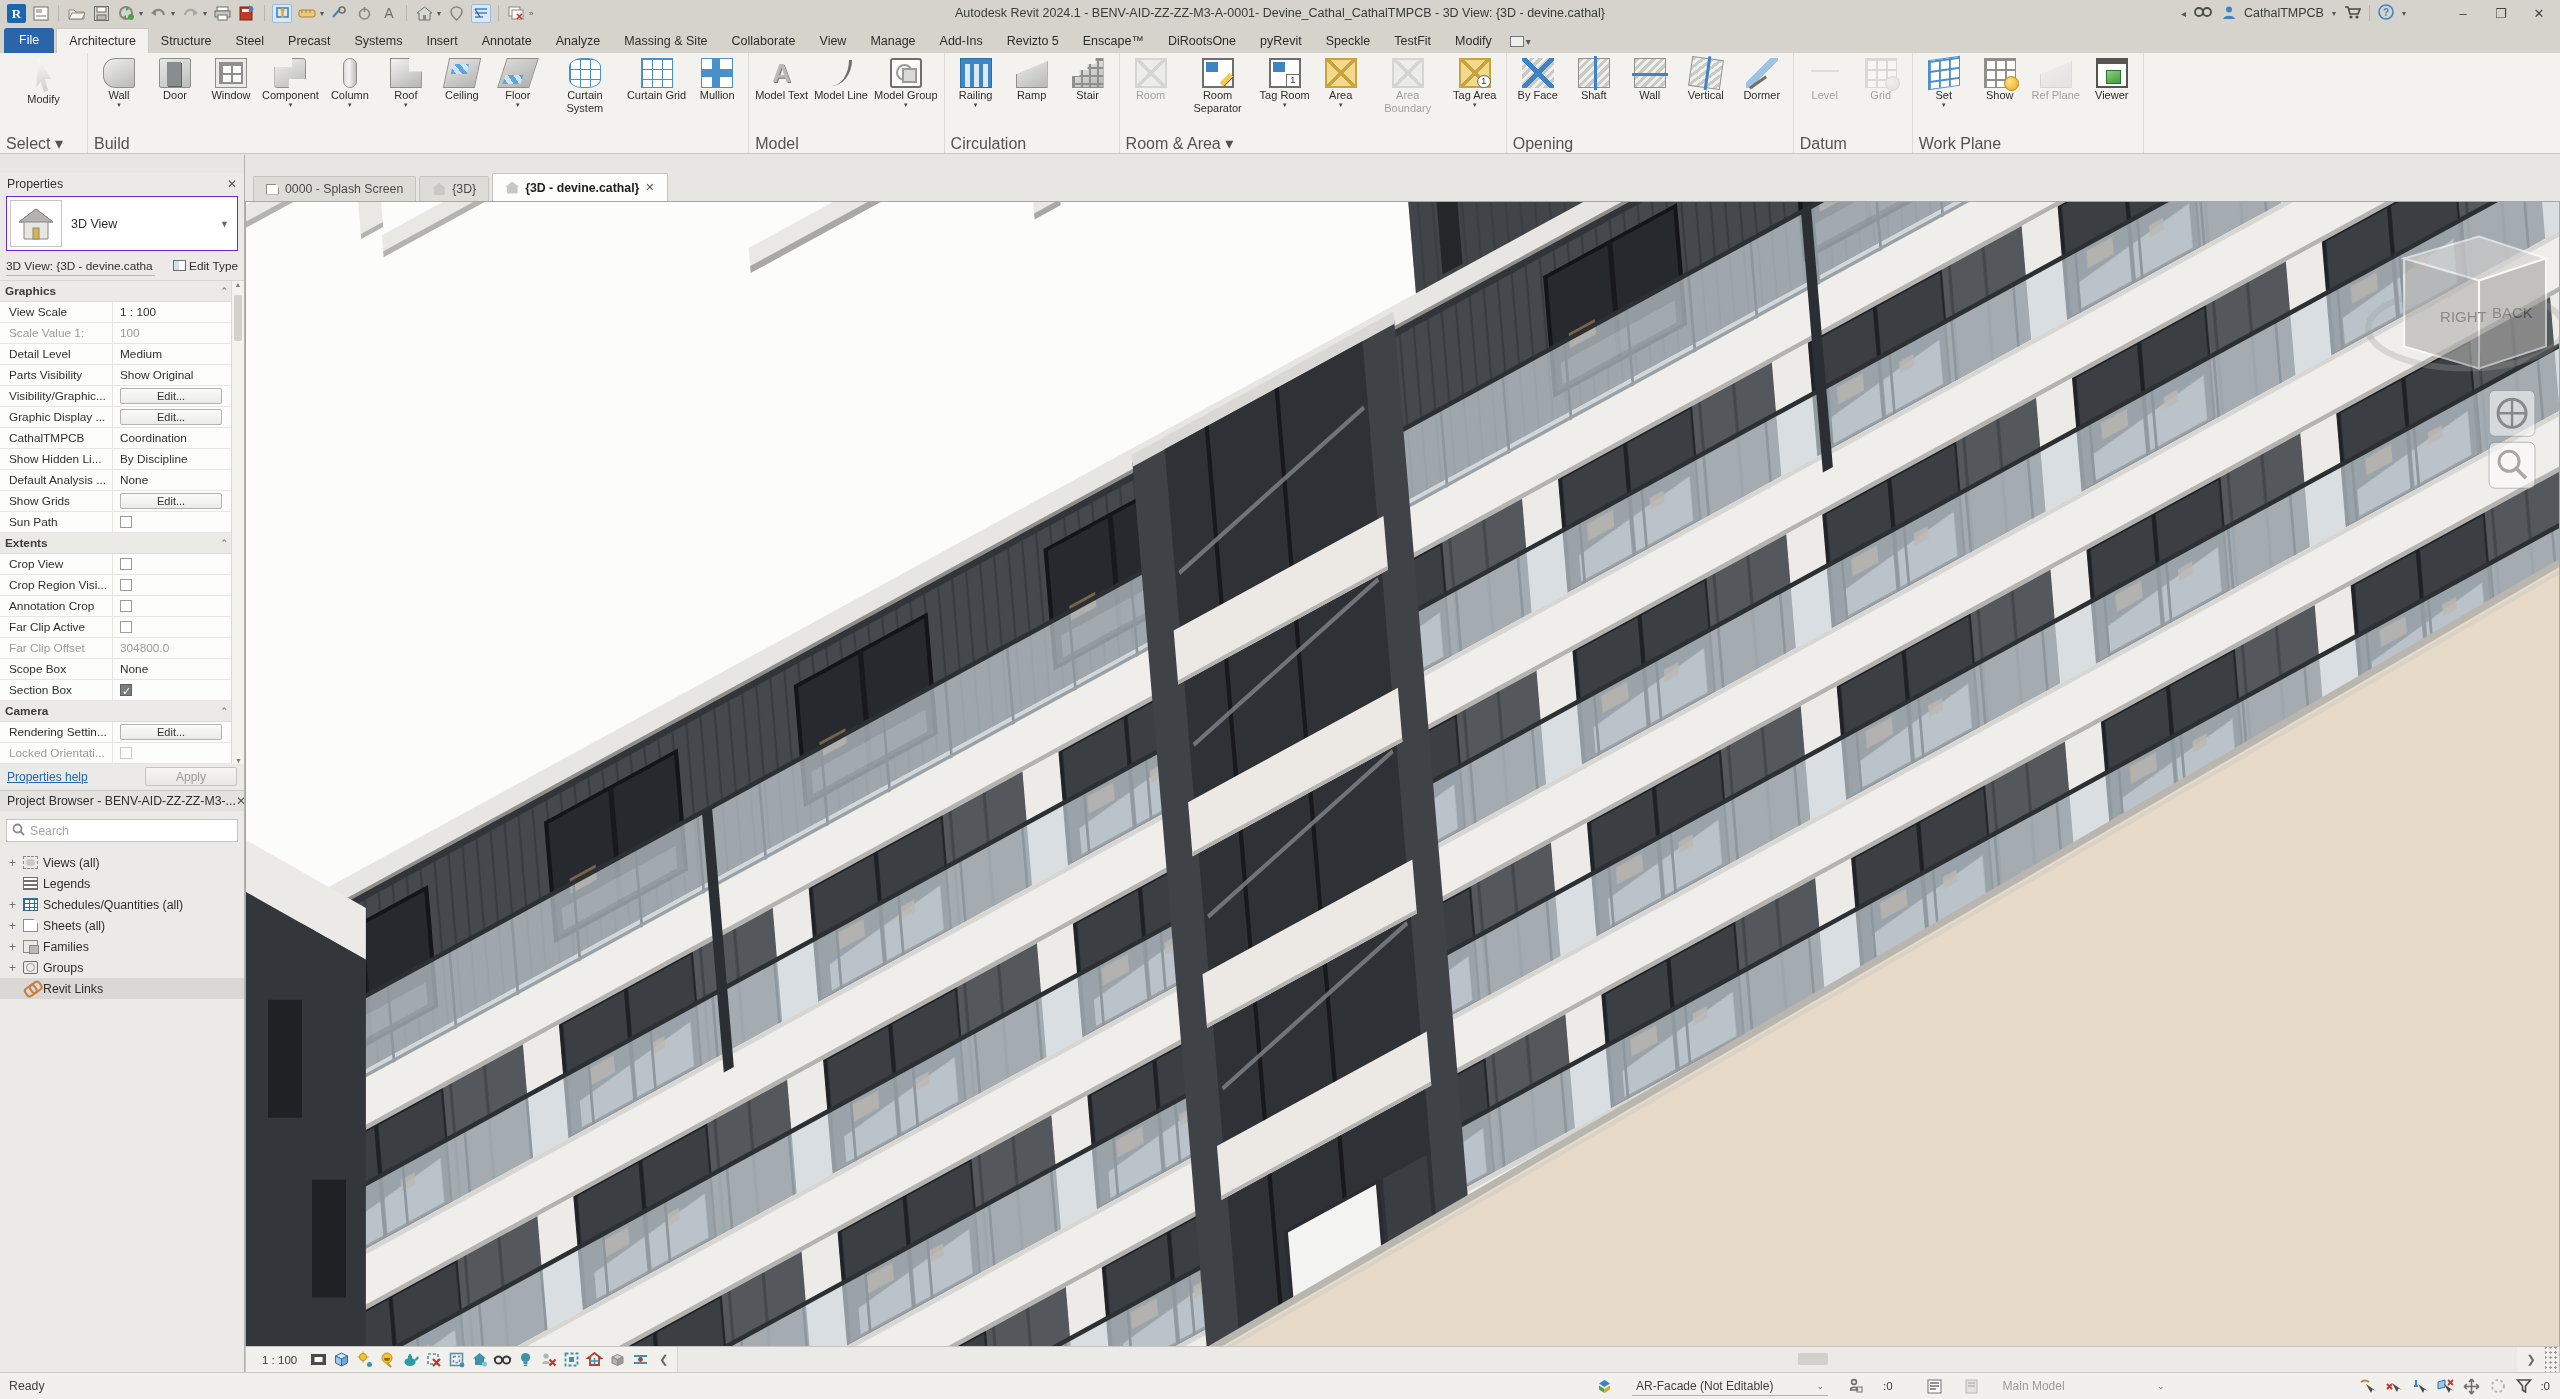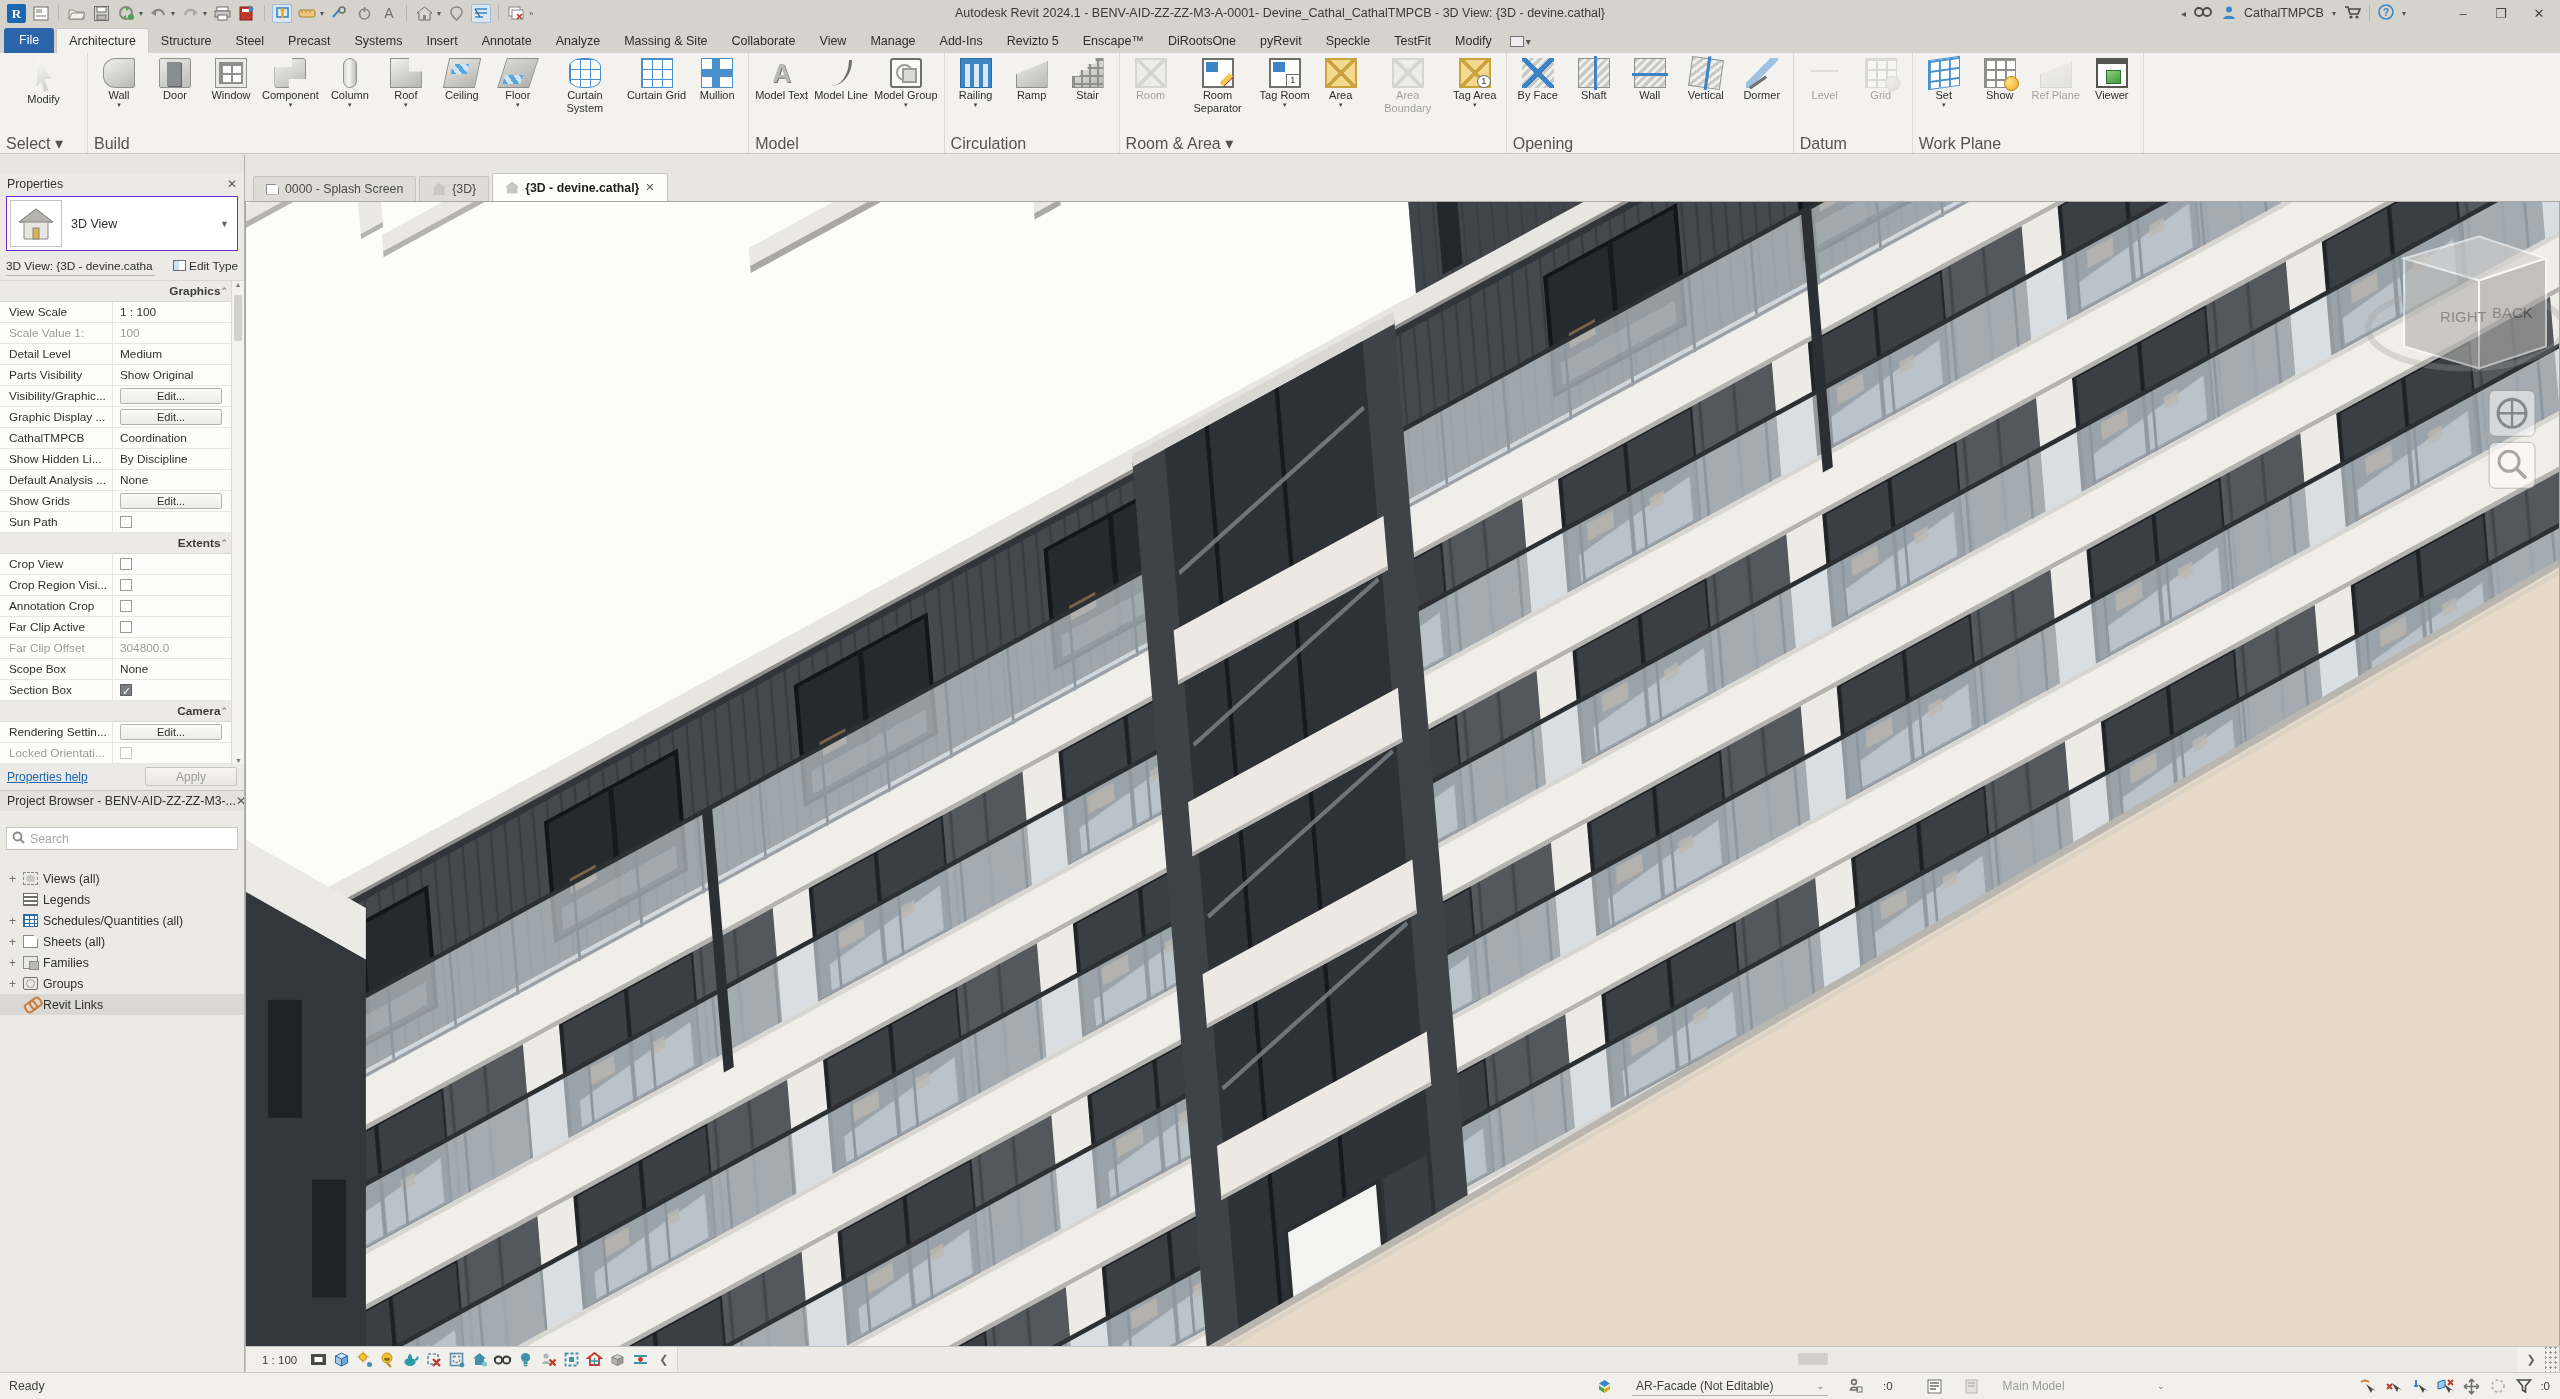--- a/index.html
+++ b/index.html
@@ -104,37 +104,37 @@
   .typesel{margin:2px 6px;background:#fff;border:1px solid #6d28d9;height:55px;display:flex;align-items:center}
   .typesel .thumb{width:52px;height:47px;border:1px solid #c6c4c0;margin-left:3px;display:flex;align-items:center;justify-content:center}
   .typesel .tname{flex:1;padding-left:9px;font-size:12.5px}
   .typesel .tdd{padding-right:8px;color:#666;font-size:9px}
   .instrow{display:flex;align-items:center;height:25px;padding:0 6px;gap:18px}
   .instsel{flex:1;border-bottom:1px solid #b9b7b3;height:20px;line-height:20px;font-size:11.8px;white-space:nowrap;overflow:hidden;display:flex}
   .instsel .cdd{margin-left:auto;color:#666;font-size:9px;padding-right:2px}
   .edittype{display:flex;align-items:center;gap:3px;font-size:11.8px;white-space:nowrap}
   .et-ic{width:13px;height:11px;border:1px solid #6d6d6a;background:linear-gradient(90deg,#cfe0f0 50%,#fff 50%);position:relative}
   .pgrid{position:relative;background:#fdfdfc;margin:2px 0 0 0;border-top:1px solid #d8d6d2}
-  .psec{height:21px;line-height:21px;font-weight:bold;font-size:11.8px;color:#3c3c3a;background:#eceae7;padding:0 16px 4px 5px;display:flex;justify-content:flex-end;border-bottom:1px solid #dcdad6}
+  .psec{height:21px;line-height:21px;font-weight:bold;font-size:11.8px;color:#3c3c3a;background:#eceae7;padding:0 16px 4px 5px;display:flex;justify-content:space-between;border-bottom:1px solid #dcdad6}
   .psec .col{color:#8a8a86;font-size:9px}
   .prow{display:flex;height:21px;line-height:20px;border-bottom:1px solid #e8e6e2;background:#fdfdfc;padding-right:13px}
   .plab{width:112px;padding-left:9px;white-space:nowrap;overflow:hidden;flex:none}
   .pval{flex:1;border-left:1px solid #e8e6e2;padding-left:7px;white-space:nowrap;overflow:hidden;display:flex;align-items:center}
   .prow.gray .plab,.prow.gray .pval{color:#9b9b97}
   .pedit{width:92%;height:16px;font-size:11px;font-family:"Liberation Sans",sans-serif;background:linear-gradient(#fbfbf9,#ebebe8);border:1px solid #b5b3af;border-radius:2px;color:#333}
   .cb{width:12px;height:12px;border:1px solid #9b9b97;background:#fff;display:inline-block;position:relative}
   .cb.checked{background:#7b7e80;border-color:#5f6264}
   .cb.checked::after{content:"✓";position:absolute;left:1px;top:-4px;color:#fff;font-size:11px}
   .vscroll{position:absolute;right:0;top:0;bottom:0;width:13px;background:#f3f2ef;border-left:1px solid #dcdad6;font-size:7px;color:#7a7a76;text-align:center}
   .vscroll .vth{position:absolute;left:2px;right:2px;top:14px;height:46px;background:#d3d1cd;border-radius:2px}
   .propfoot{display:flex;align-items:center;justify-content:space-between;padding:3px 7px 4px}
   .phelp{color:#1b66b0;text-decoration:underline;font-size:12px}
   .papply{width:92px;height:19px;font-size:12px;color:#9b9b97;background:linear-gradient(#f6f5f3,#e8e7e4);border:1px solid #c6c4c0;border-radius:2px;font-family:"Liberation Sans",sans-serif}
   .bhead{height:21px;display:flex;align-items:center;justify-content:space-between;padding:0 7px;background:#e4e2de;border-top:1px solid #c9c6c1;font-size:12.3px;white-space:nowrap;overflow:hidden}
-  .bsearch{margin:16px 6px;height:23px;background:#fff;border:1px solid #c6c4c0;display:flex;align-items:center;padding:0 5px;gap:5px}
+  .bsearch{margin:8px 6px;height:23px;background:#fff;border:1px solid #c6c4c0;display:flex;align-items:center;padding:0 5px;gap:5px}
   .bsearch input{border:0;outline:0;flex:1;font-size:12.3px;font-family:"Liberation Sans",sans-serif;color:#333;background:transparent}
   .bsearch input::placeholder{color:#a6a6a2}
   .btree{flex:1;overflow:hidden;padding-top:2px}
   .bitem{display:flex;align-items:center;height:21px;padding-left:7px;gap:5px;font-size:12.3px}
   .bitem .exp{width:11px;color:#6f6f6b;font-size:12px;text-align:center;flex:none}
   .bitem.sel{background:#dad8d4}
   .ti{width:15px;height:13px;flex:none;position:relative}
   .ti-views{border:1.5px dashed #8a8a86}
   .ti-views::after{content:"";position:absolute;inset:2px;background:#c9c9c6;border-radius:50%}
   .ti-legend{border:1px solid #6f6f6b;background:linear-gradient(#6f6f6b 2px,transparent 2px) 0 2px/100% 4px,#fff}

